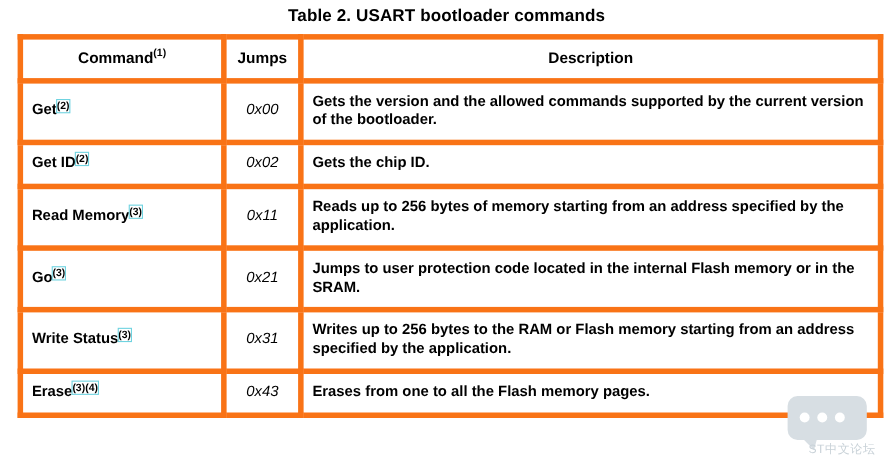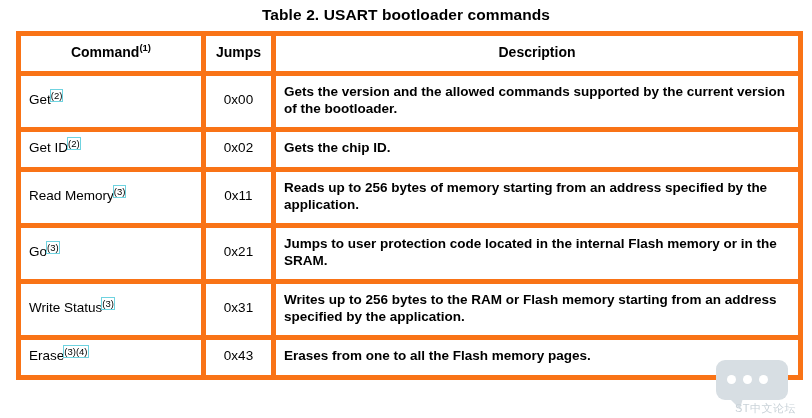--- a/index.html
+++ b/index.html
@@ -49,24 +49,26 @@
     padding-top: 8px;
     padding-bottom: 9px;
   }
   col.c-cmd  { width: 185px; }
   col.c-code { width: 70px; }
   col.c-desc { width: 527px; }
 
   td.cmd {
     text-align: left;
     padding-left: 9px;
+    font-weight: bold;
   }
   td.code {
     text-align: center;
     font-size: 13.5px;
+    font-style: italic;
   }
   td.desc {
     text-align: left;
     padding-left: 9px;
     font-weight: bold;
   }
   sup {
     font-size: 9.5px;
     vertical-align: super;
     line-height: 0;

